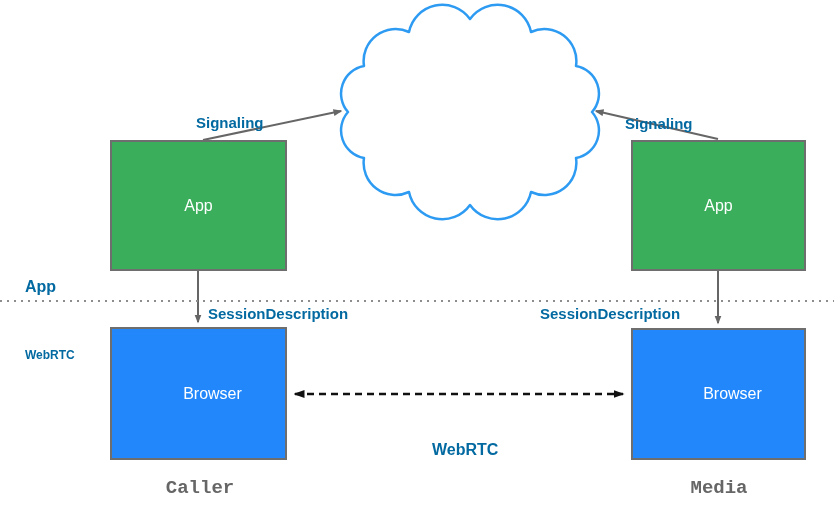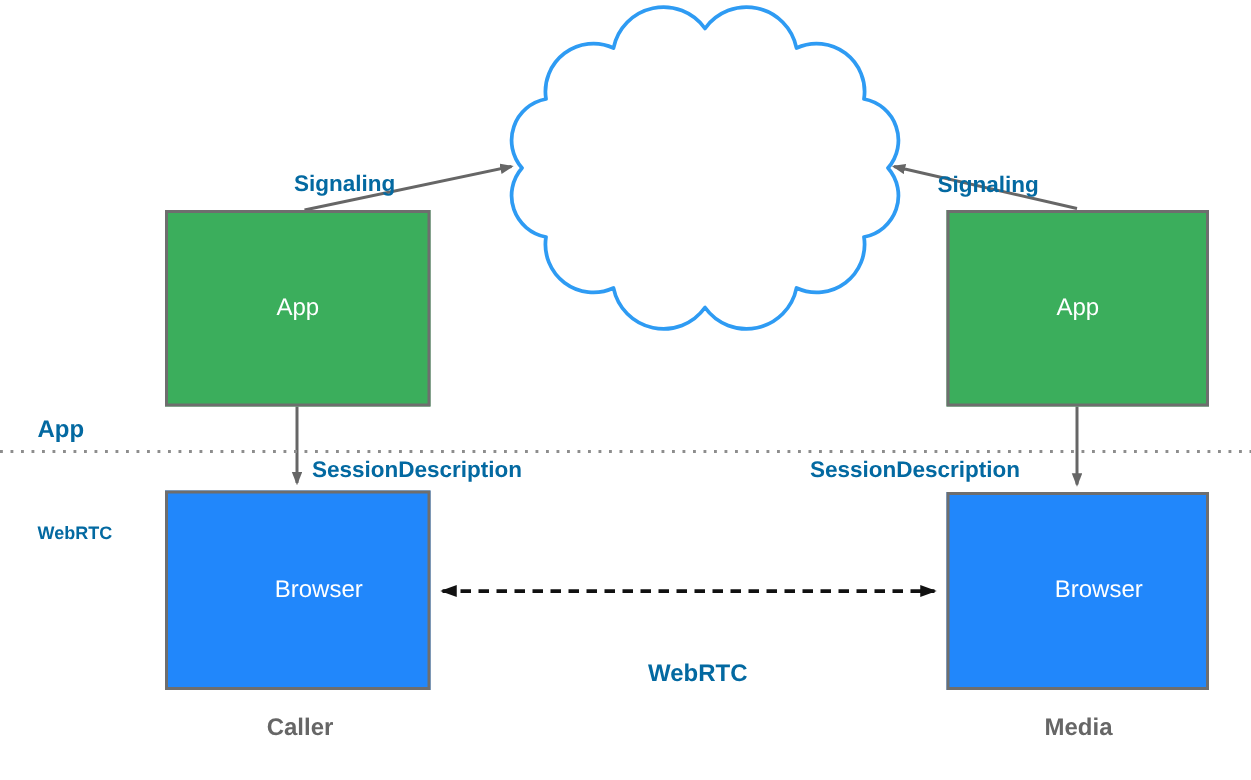--- a/index.html
+++ b/index.html
@@ -32,21 +32,21 @@
 
   
   .lbl{position:absolute;font-weight:bold;color:#0369a1;font-size:15px;white-space:nowrap;margin-top:21px;}
   #lbl-signaling-left   {left:196px;top:93px;}
   #lbl-signaling-right  {left:625px;top:94px;}
   #lbl-sessdesc-left    {left:208px;top:284px;}
   #lbl-sessdesc-right   {left:540px;top:284px;}
   #lbl-media            {left:432px;top:420px;font-size:16px;}
   #lbl-layer-app        {left:25px;top:257px;font-size:16px;}
   #lbl-layer-webrtc     {left:25px;top:327px;font-size:12px;}
-  .caption{position:absolute;font-weight:bold;font-size:16px;color:var(--caption);white-space:nowrap;transform:translateX(-50%);}
+  .caption{position:absolute;font-weight:bold;font-size:19px;color:var(--caption);white-space:nowrap;transform:translateX(-50%);font-family:Liberation Mono, monospace;}
   #caption-caller{left:200px;top:477px;}
   #caption-callee{left:719px;top:477px;}
 
   
   .separator{
     position:absolute;left:0;top:300px;width:834px;height:3px;
     background:repeating-linear-gradient(to right,#8d8d8d 0 2px,transparent 2px 7px);
     background-size:7px 2px;background-repeat:repeat-x;background-position:0 0;
   }
 </style>

